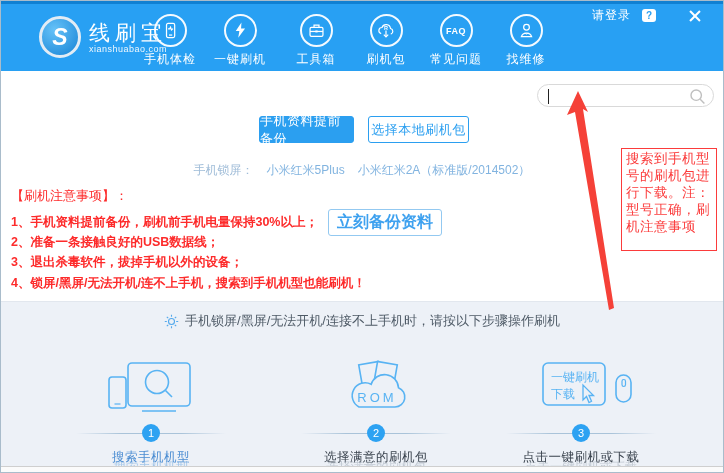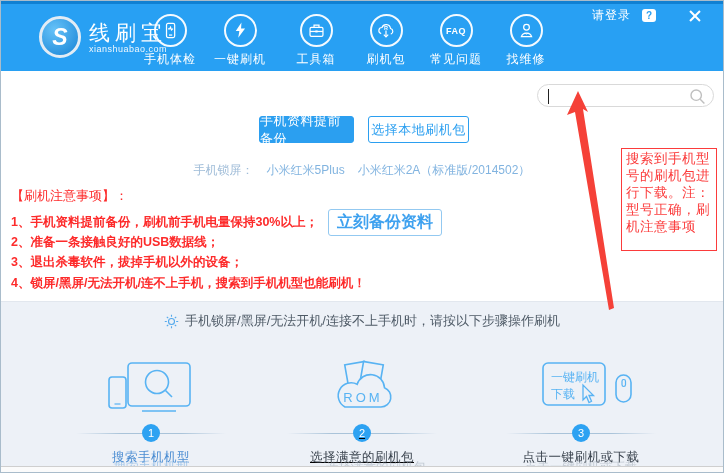--- a/index.html
+++ b/index.html
@@ -71,21 +71,21 @@
                 border:1px solid #fb3b3b; color:#fb3b3b; font-size:13.5px; line-height:17px;
                 padding:1px 2px 0 4px; letter-spacing:.5px; }
   .arrow-overlay { position:absolute; left:0; top:0; z-index:5; pointer-events:none; }
 
   
   .guide { position:absolute; left:0; right:0; top:300px; height:167px; background:#edf1f7;
            border-top:1px solid #e2e7ee; }
   .guide-heading { position:absolute; top:10px; left:0; right:0; display:flex; justify-content:center;
                    align-items:center; gap:6px; color:#4e5a66; font-size:13px; }
   .step { position:absolute; top:56px; width:200px; text-align:center; }
-  .step1 { left:50px; } .step2 { left:261px;text-decoration:underline; } .step3 { left:480px; }
+  .step1 { left:50px; } .step2 { left:275px; } .step3 { left:480px; }
   .step-icon { height:60px; display:flex; align-items:flex-end; justify-content:center; }
   .step-numrow { position:relative; height:18px; margin-top:6px; }
   .step-line { position:absolute; top:8.5px; left:25px; right:25px; height:1px;
                background:linear-gradient(to right, rgba(150,180,210,0), #a9c3d9 30%, #a9c3d9 70%, rgba(150,180,210,0)); }
   .step-num { position:relative; margin:0 auto; width:18px; height:18px; border-radius:50%;
               background:#2da2f2; color:#fff; font-size:11px; display:flex; align-items:center;
               justify-content:center; z-index:1; }
   .step-label { margin-top:7px; font-size:12.5px; color:#39424d; letter-spacing:.5px; }
   .step1 .step-label { color:#4a8cd2; }
 

